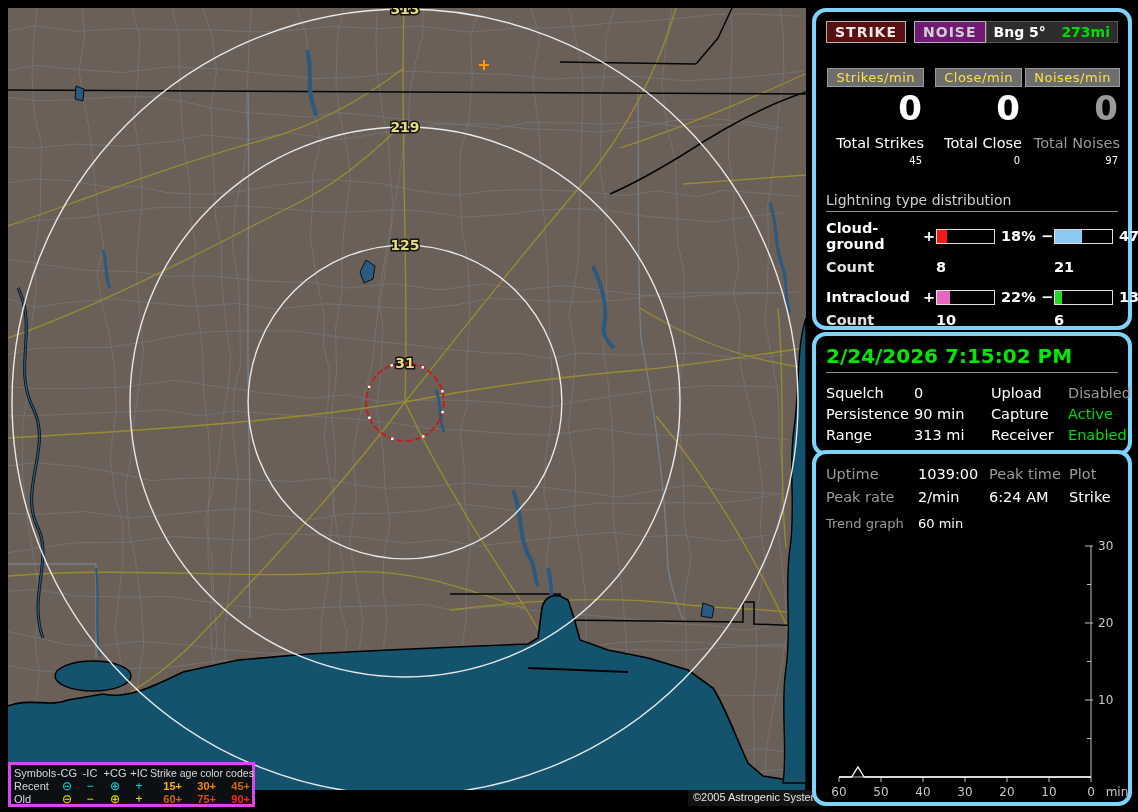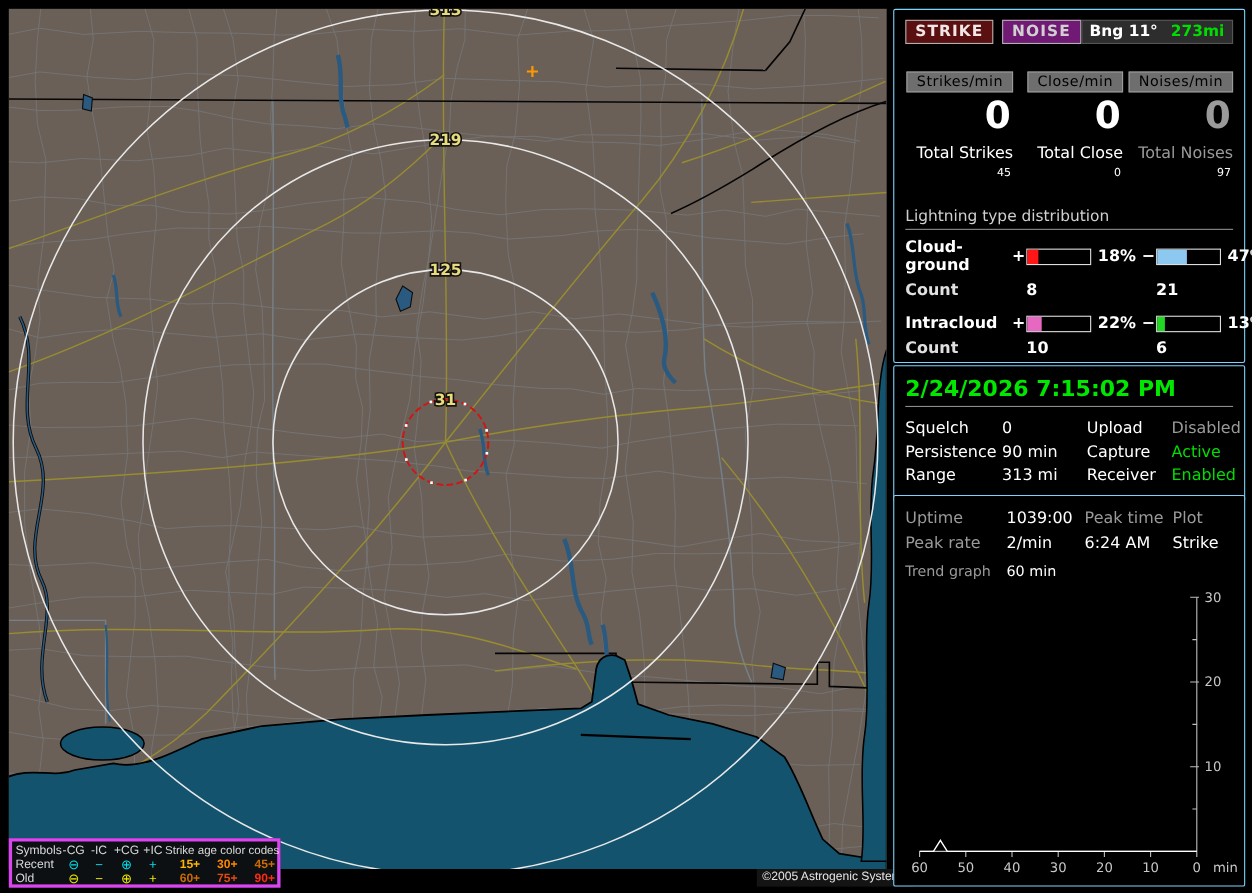--- a/index.html
+++ b/index.html
@@ -19,42 +19,42 @@
     font-family:"Liberation Sans",sans-serif;}
   .legend-grid{display:grid;grid-template-columns:42px 22px 24px 26px 22px 32px 34px 34px;
     line-height:13px;font-size:11px;color:#d8d8d8;}
   .legend-grid .hdr-age{grid-column:6/9;text-align:center;font-size:10.5px;white-space:nowrap;}
   .legend-grid .sym{text-align:center;font-size:12px;}
   .legend-grid .age{text-align:right;font-weight:bold;font-size:11px;}
   .legend-grid .shdr{text-align:center;}
 
   
   .sidebar{position:absolute;left:812px;top:0;width:320px;height:812px;color:#fff;}
-  .panel{position:absolute;left:0;width:320px;background:#000;border:1px solid #7dd3fc;
-    border-radius:2px;box-sizing:border-box;padding:6px 10px;}
+  .panel{position:absolute;left:0;width:320px;background:#000;border:4px solid #7dd3fc;
+    border-radius:14px;box-sizing:border-box;padding:6px 10px;}
   .panel-stats{top:8px;height:322px;}
   .panel-status{top:332px;height:124px;}
   .panel-trend{top:450px;height:356px;}
 
   .dim{color:#9a9a9a;}
   .green{color:#00dd00;}
 
   .toggle-row{display:flex;align-items:center;height:24px;margin-top:2px;}
   .btn{font:bold 14px "DejaVu Sans",sans-serif;letter-spacing:1px;border:1px solid #b0b0b0;
     padding:2px 8px;cursor:pointer;}
   .strike-btn{background:#5a1010;color:#f2e6e6;margin-right:8px;}
   .noise-btn{background:#701a75;color:#d0d0d0;}
   .bng-bar{margin-left:auto;width:130px;height:20px;background:#2d2d2d;border:1px solid #555;
     display:flex;align-items:center;justify-content:space-between;padding:0 7px;
     font:bold 14px "DejaVu Sans",sans-serif;}
   .bng-bar .green{font-weight:bold;}
 
   .counters{display:flex;justify-content:space-between;margin-top:24px;}
   .ccol{display:flex;flex-direction:column;align-items:flex-end;width:98px;}
-  .cbtn{font:13px "DejaVu Sans",sans-serif;letter-spacing:.5px;background:#6e6e6e;color:#000000;
+  .cbtn{font:13px "DejaVu Sans",sans-serif;letter-spacing:.5px;background:#6e6e6e;color:#fde047;
     border:1px solid #9a9a9a;padding:1px 8px;cursor:pointer;white-space:nowrap;margin-left:28px;}
   .czero{font:bold 34px "DejaVu Sans",sans-serif;line-height:38px;margin:2px 2px 8px 0;}
   .ctotal-label{font-size:14.5px;margin-bottom:4px;white-space:nowrap;}
   .ctotal{font-size:10px;padding-right:2px;}
 
   .dist{margin-top:26px;}
   .dist-title{font-size:14px;color:#cfcfcf;border-bottom:1px solid #8c8c8c;padding-bottom:3px;margin-bottom:8px;}
   .dist-row{display:grid;grid-template-columns:96px 14px 60px 44px 14px 60px 40px;align-items:center;
     font-size:14.5px;font-weight:bold;margin-bottom:7px;}
   .bar{width:57px;height:13px;border:1px solid #dedede;background:#000;}
@@ -241,21 +241,21 @@
 
   <div class="copyright">©2005 Astrogenic Systems</div>
 
   <div class="sidebar">
 
     <section class="panel panel-stats">
       <div class="toggle-row">
         <button class="btn strike-btn">STRIKE</button>
         <button class="btn noise-btn">NOISE</button>
         <div class="bng-bar">
-          <span>Bng 11°</span>
+          <span>Bng 5°</span>
           <span class="green">273mi</span>
         </div>
       </div>
 
       <div class="counters">
         <div class="ccol">
           <button class="cbtn">Strikes/min</button>
           <div class="czero">0</div>
           <div class="ctotal-label">Total Strikes</div>
           <div class="ctotal">45</div>

